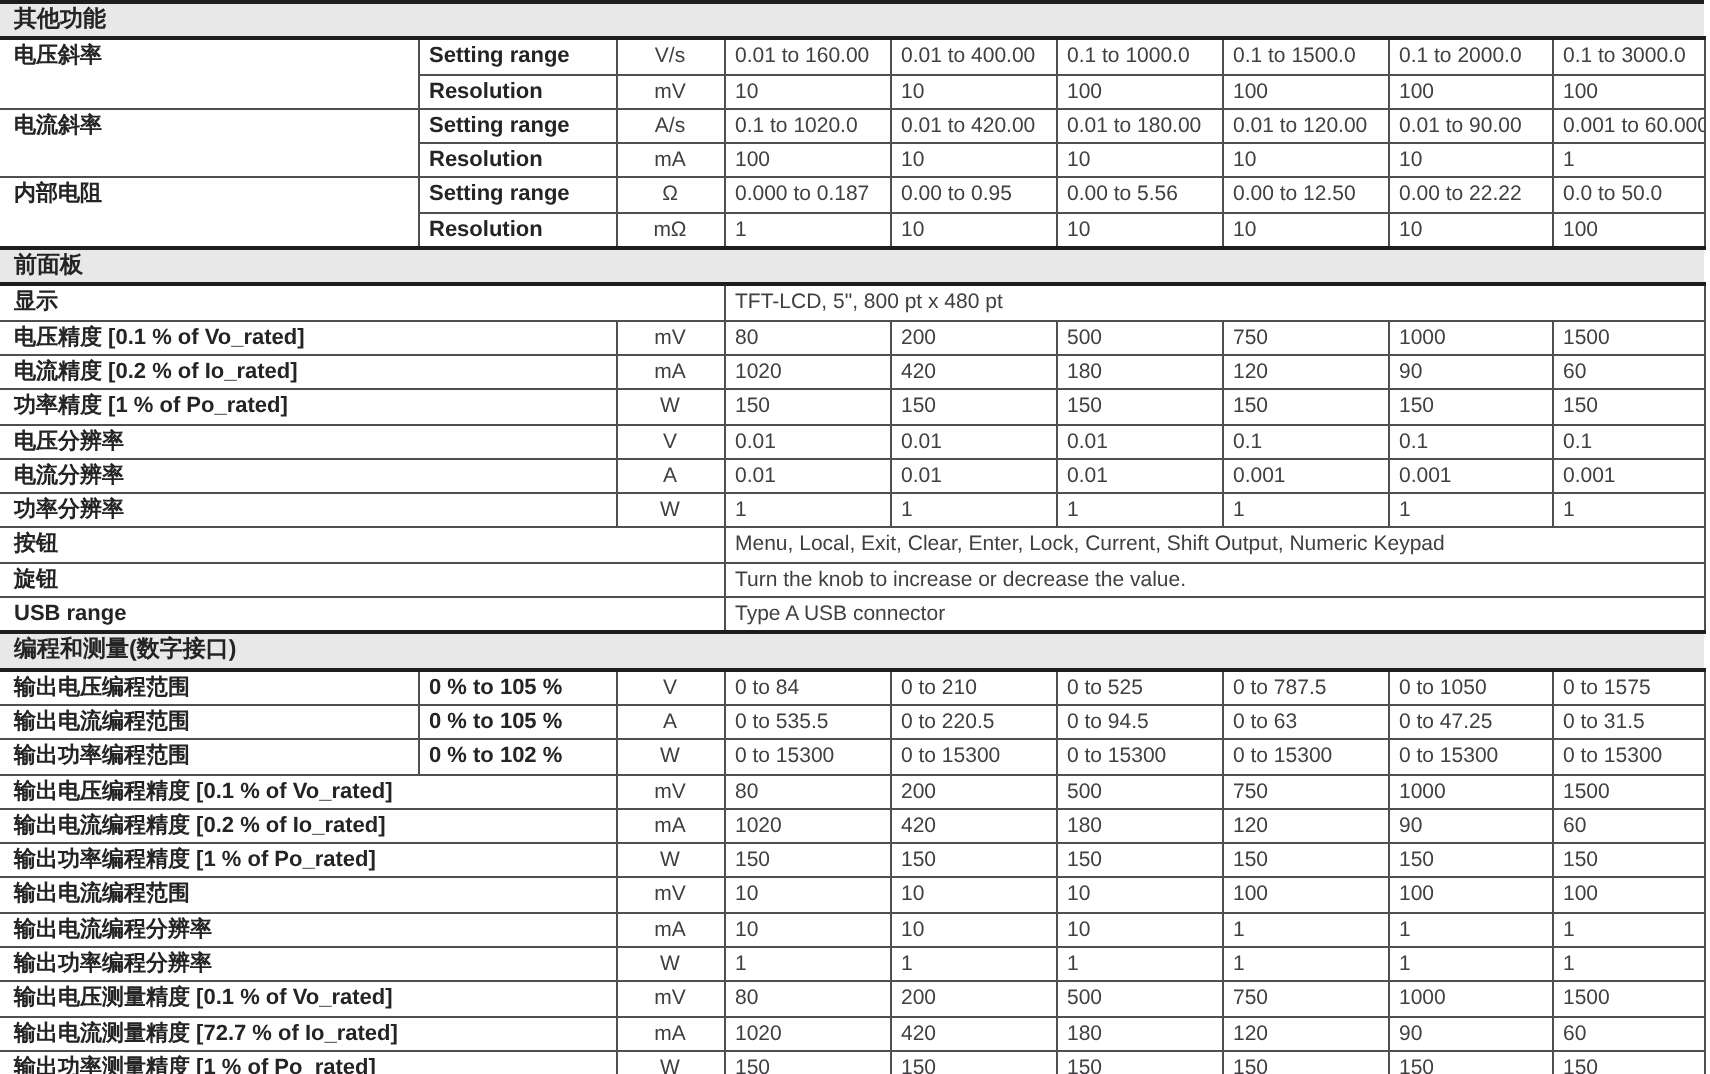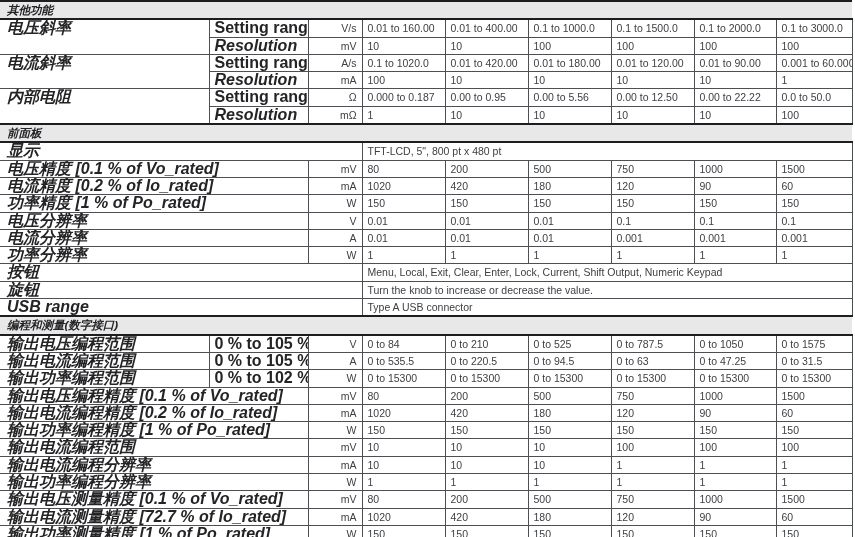--- a/index.html
+++ b/index.html
@@ -25,28 +25,28 @@
     border:1px solid var(--border-thin);
     font-size:10.5px;
     color:var(--text);
     padding:1px 5px 0 5px;
     height:15.3px;
     line-height:14px;
     white-space:nowrap;
     overflow:hidden;
     vertical-align:top;
   }
-  td:first-child{border-left:none;font-style:italic;}
+  td:first-child{border-left:none;}
   td.label, td.sublabel{
     font-weight:bold;
     color:var(--text-bold);
-    font-size:16px;
+    font-size:11px;
   }
   td.label{padding-left:7px;}
-  td.unit{text-align:right;}
+  td.unit{text-align:center;}
   td.section{
     background:var(--section-bg);
     font-weight:bold;
     font-size:11.5px;
     color:var(--text-bold);
     border-top:2px solid var(--border-thick);
     border-bottom:2px solid var(--border-thick);
     border-left:none;border-right:none;
     padding-left:7px;
   }

